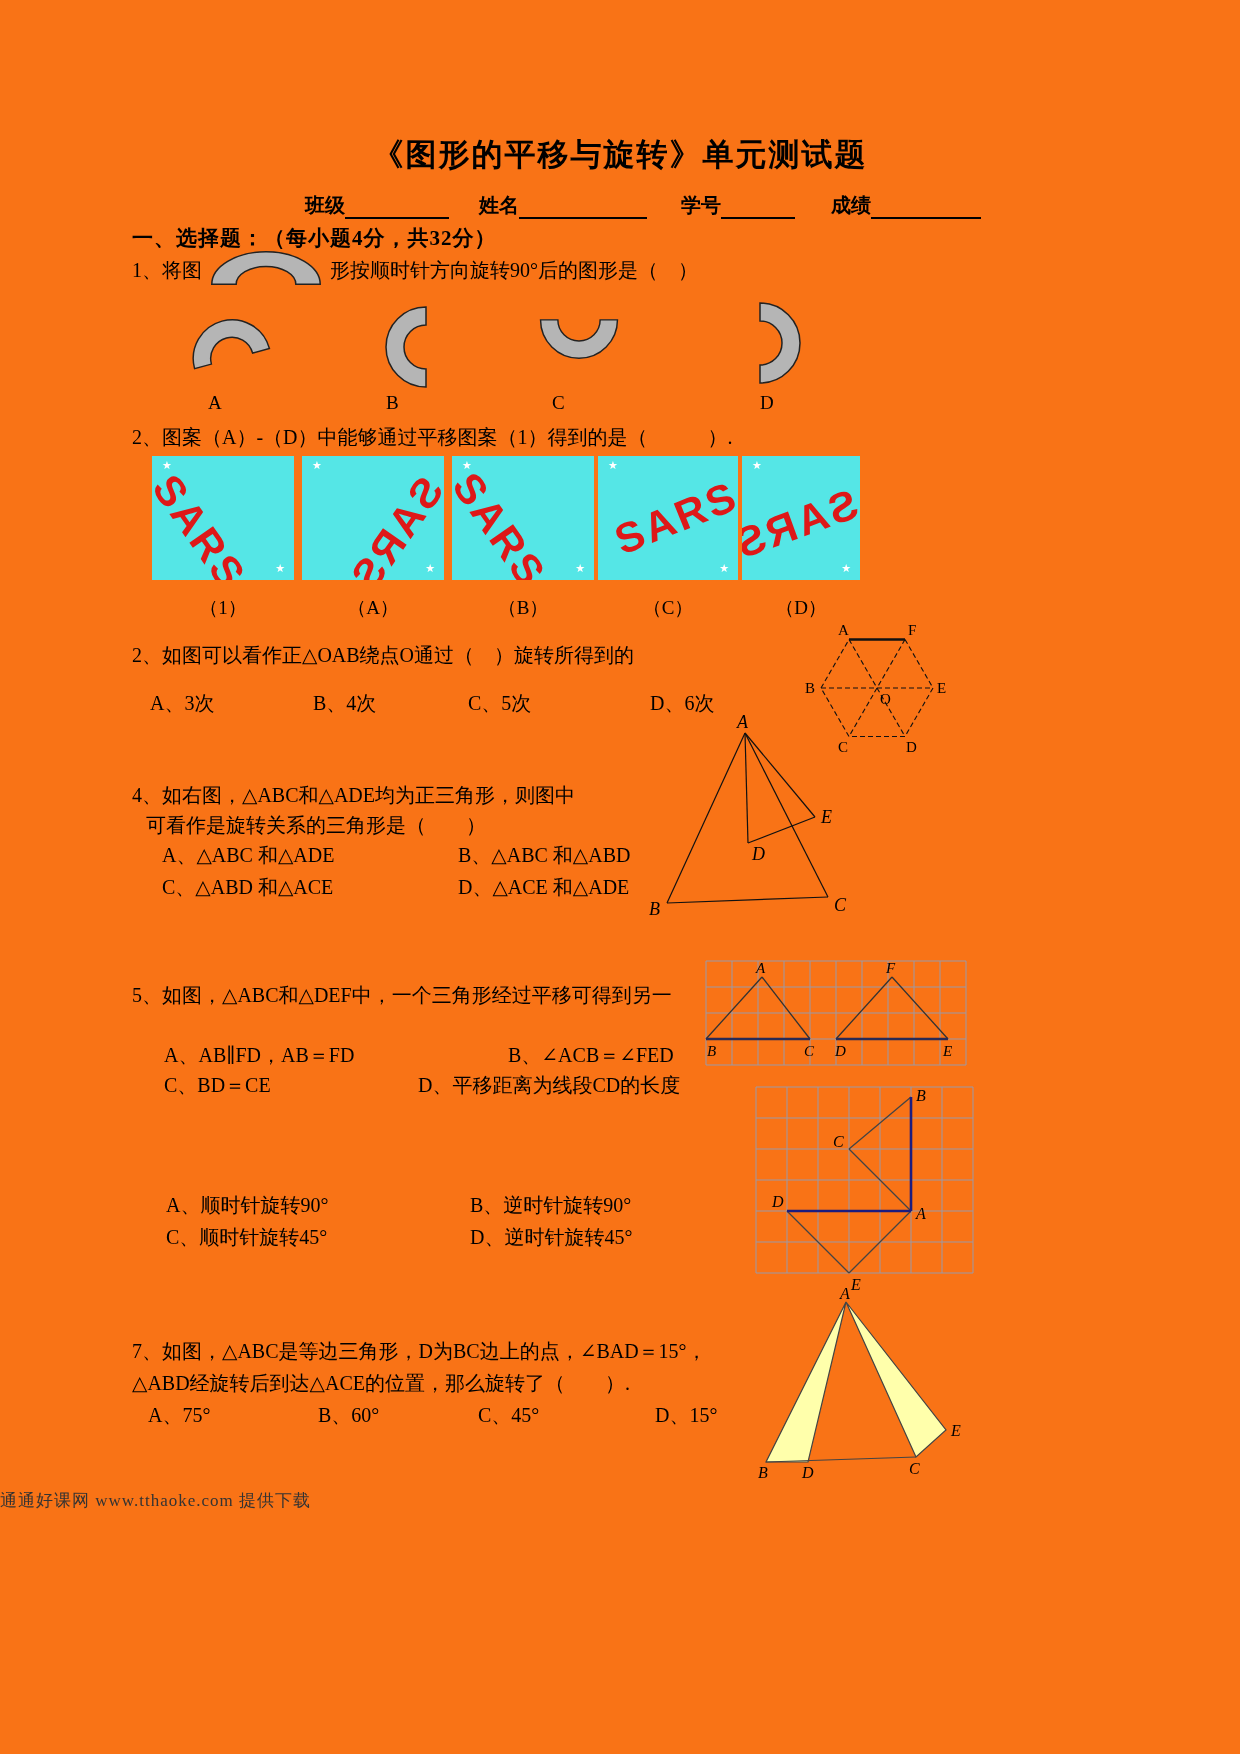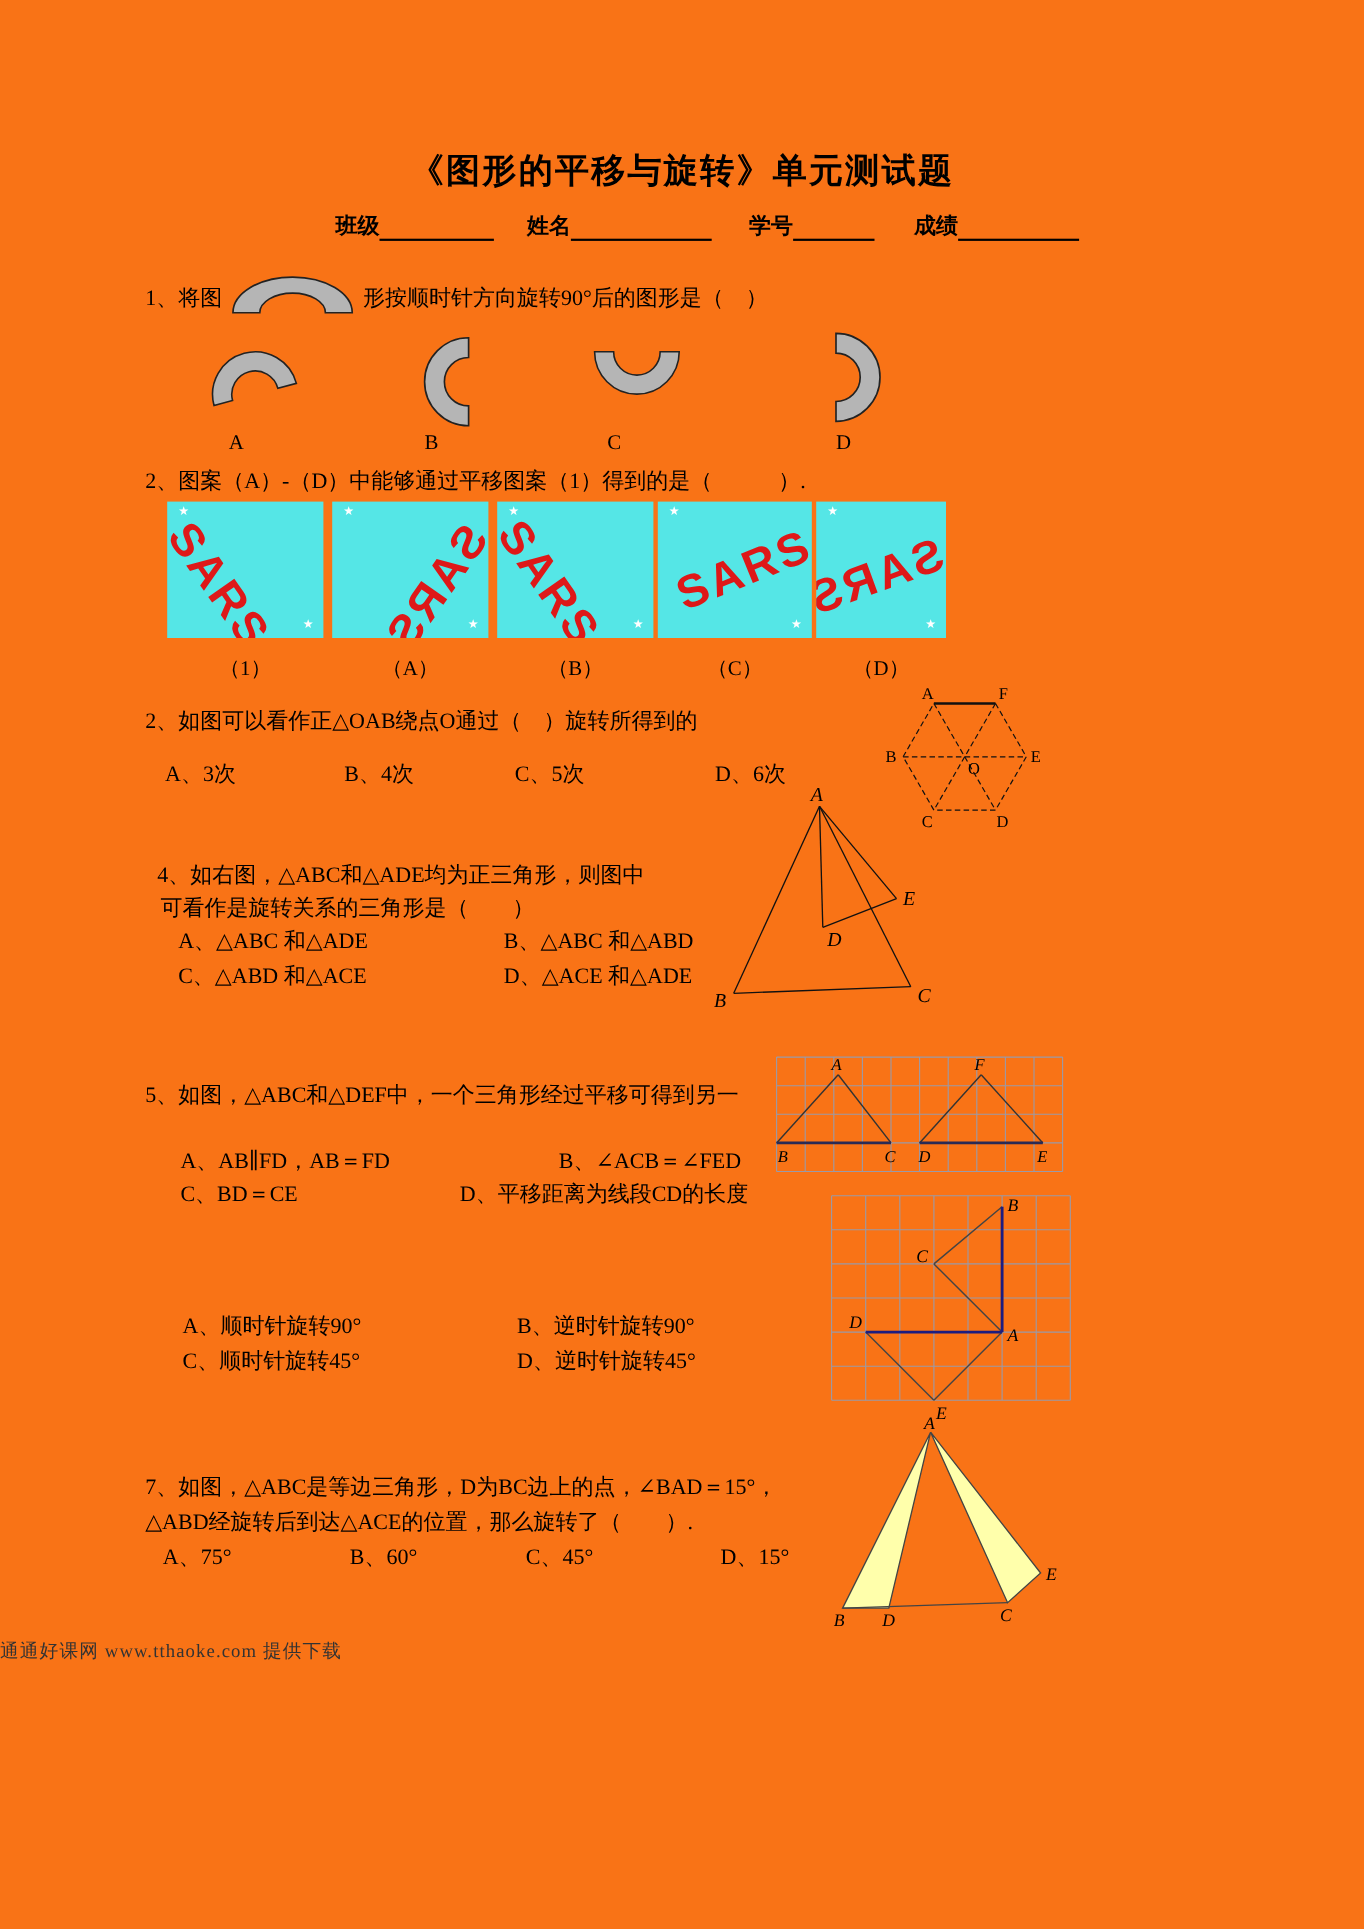--- a/index.html
+++ b/index.html
@@ -46,20 +46,21 @@
     <span>班级</span>
     <span class="blank b1"></span>
     <span>姓名</span>
     <span class="blank b2"></span>
     <span>学号</span>
     <span class="blank b3"></span>
     <span>成绩</span>
     <span class="blank b4"></span>
   </div>
 
+  <div class="abs sec">一、选择题：（每小题4分，共32分）</div>
 
   <div class="abs q1-line">
     <span class="qt">1、将图</span>
     <svg width="118" height="42" viewBox="-59 -37 118 44">
       <path d="M -40 0 A 40 40 0 0 1 40 0 L 22 0 A 22 22 0 0 0 -22 0 Z" transform="scale(1.42 0.85)" fill="#b5b5b5" stroke="#222" stroke-width="1.5" vector-effect="non-scaling-stroke"></path>
     </svg>
     <span class="qt">形按顺时针方向旋转90°后的图形是（　）</span>
   </div>
 
   <svg class="abs" style="left:182px;top:314px" width="100" height="62" viewBox="-50 -46 100 64">
@@ -137,21 +138,21 @@
       <text x="43" y="25">A</text>
       <text x="113" y="25">F</text>
       <text x="10" y="83">B</text>
       <text x="142" y="83">E</text>
       <text x="43" y="142">C</text>
       <text x="111" y="142">D</text>
       <text x="85" y="94">O</text>
     </g>
   </svg>
 
-  <span class="abs qt" style="left:143px;top:782px">4、如右图，△ABC和△ADE均为正三角形，则图中</span>
+  <span class="abs qt" style="left:132px;top:782px">4、如右图，△ABC和△ADE均为正三角形，则图中</span>
   <span class="abs qt" style="left:146px;top:812px">可看作是旋转关系的三角形是（　　）</span>
   <span class="abs qt" style="left:162px;top:842px">A、△ABC 和△ADE</span>
   <span class="abs qt" style="left:458px;top:842px">B、△ABC 和△ABD</span>
   <span class="abs qt" style="left:162px;top:874px">C、△ABD 和△ACE</span>
   <span class="abs qt" style="left:458px;top:874px">D、△ACE 和△ADE</span>
 
   <svg class="abs" style="left:645px;top:715px" width="215" height="205" viewBox="0 0 215 205">
     <g stroke="#111" stroke-width="1.2" fill="none">
       <line x1="100" y1="18" x2="22" y2="188"></line>
       <line x1="22" y1="188" x2="183" y2="182"></line>

